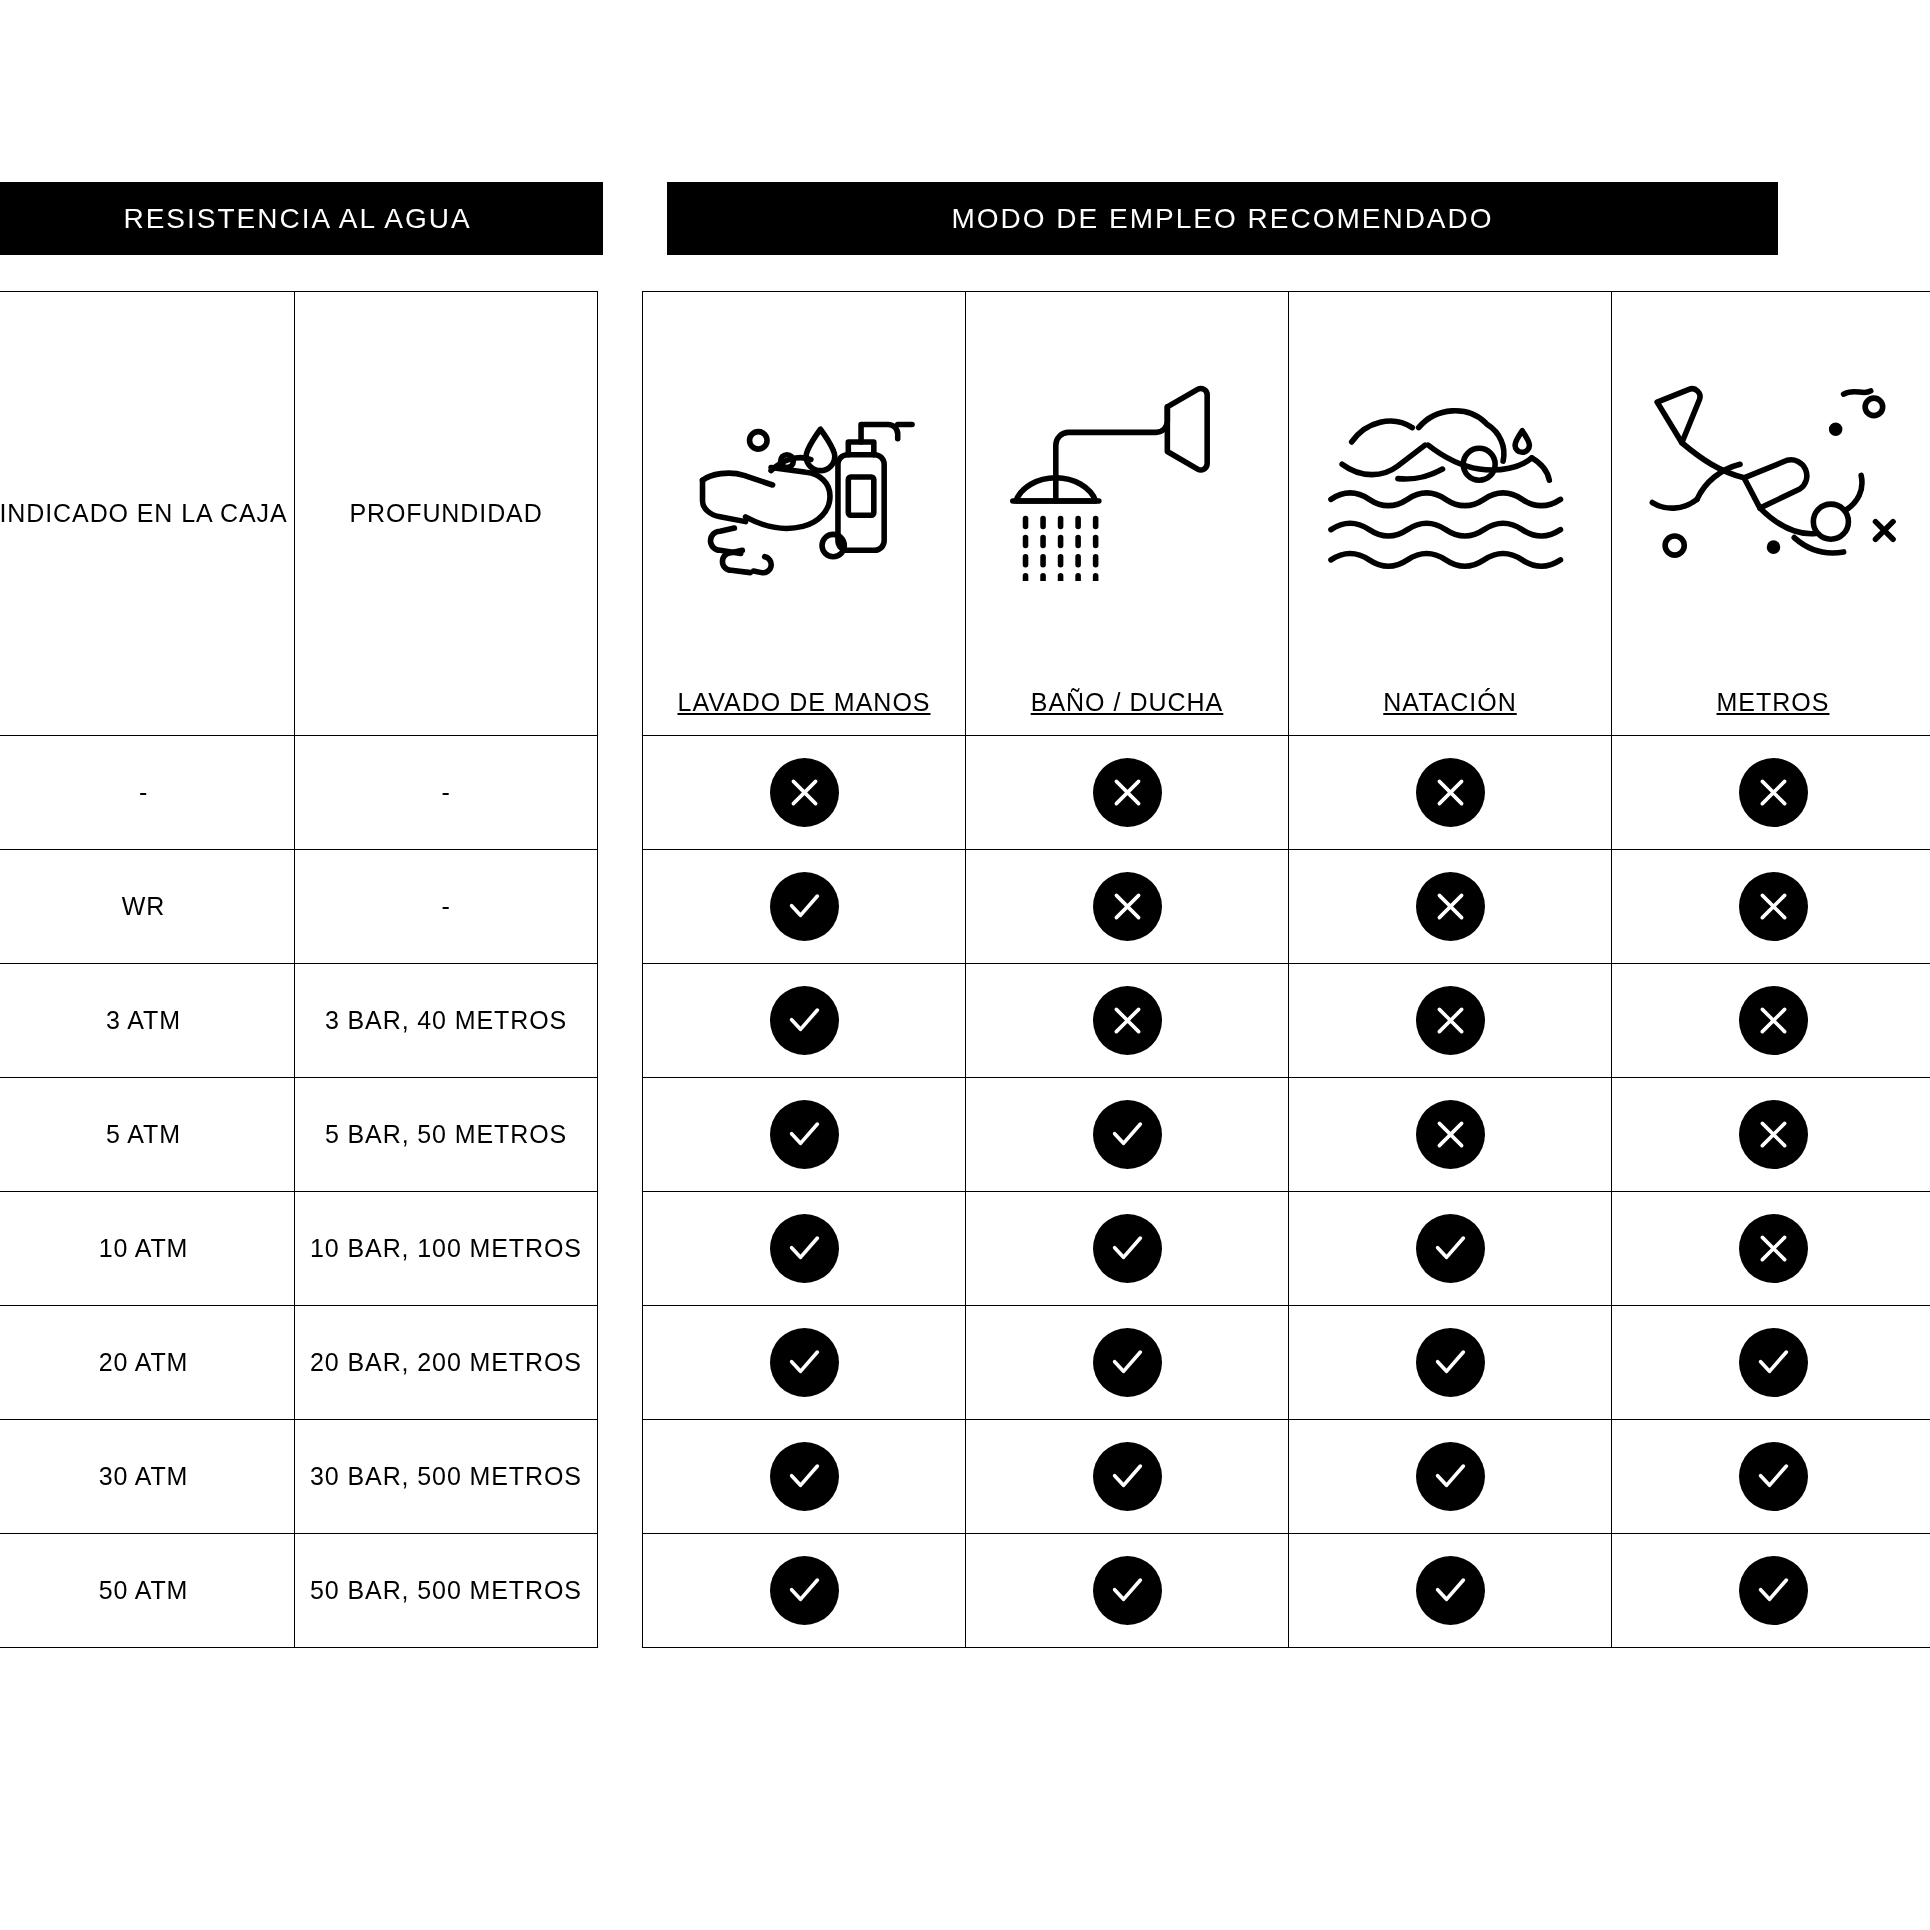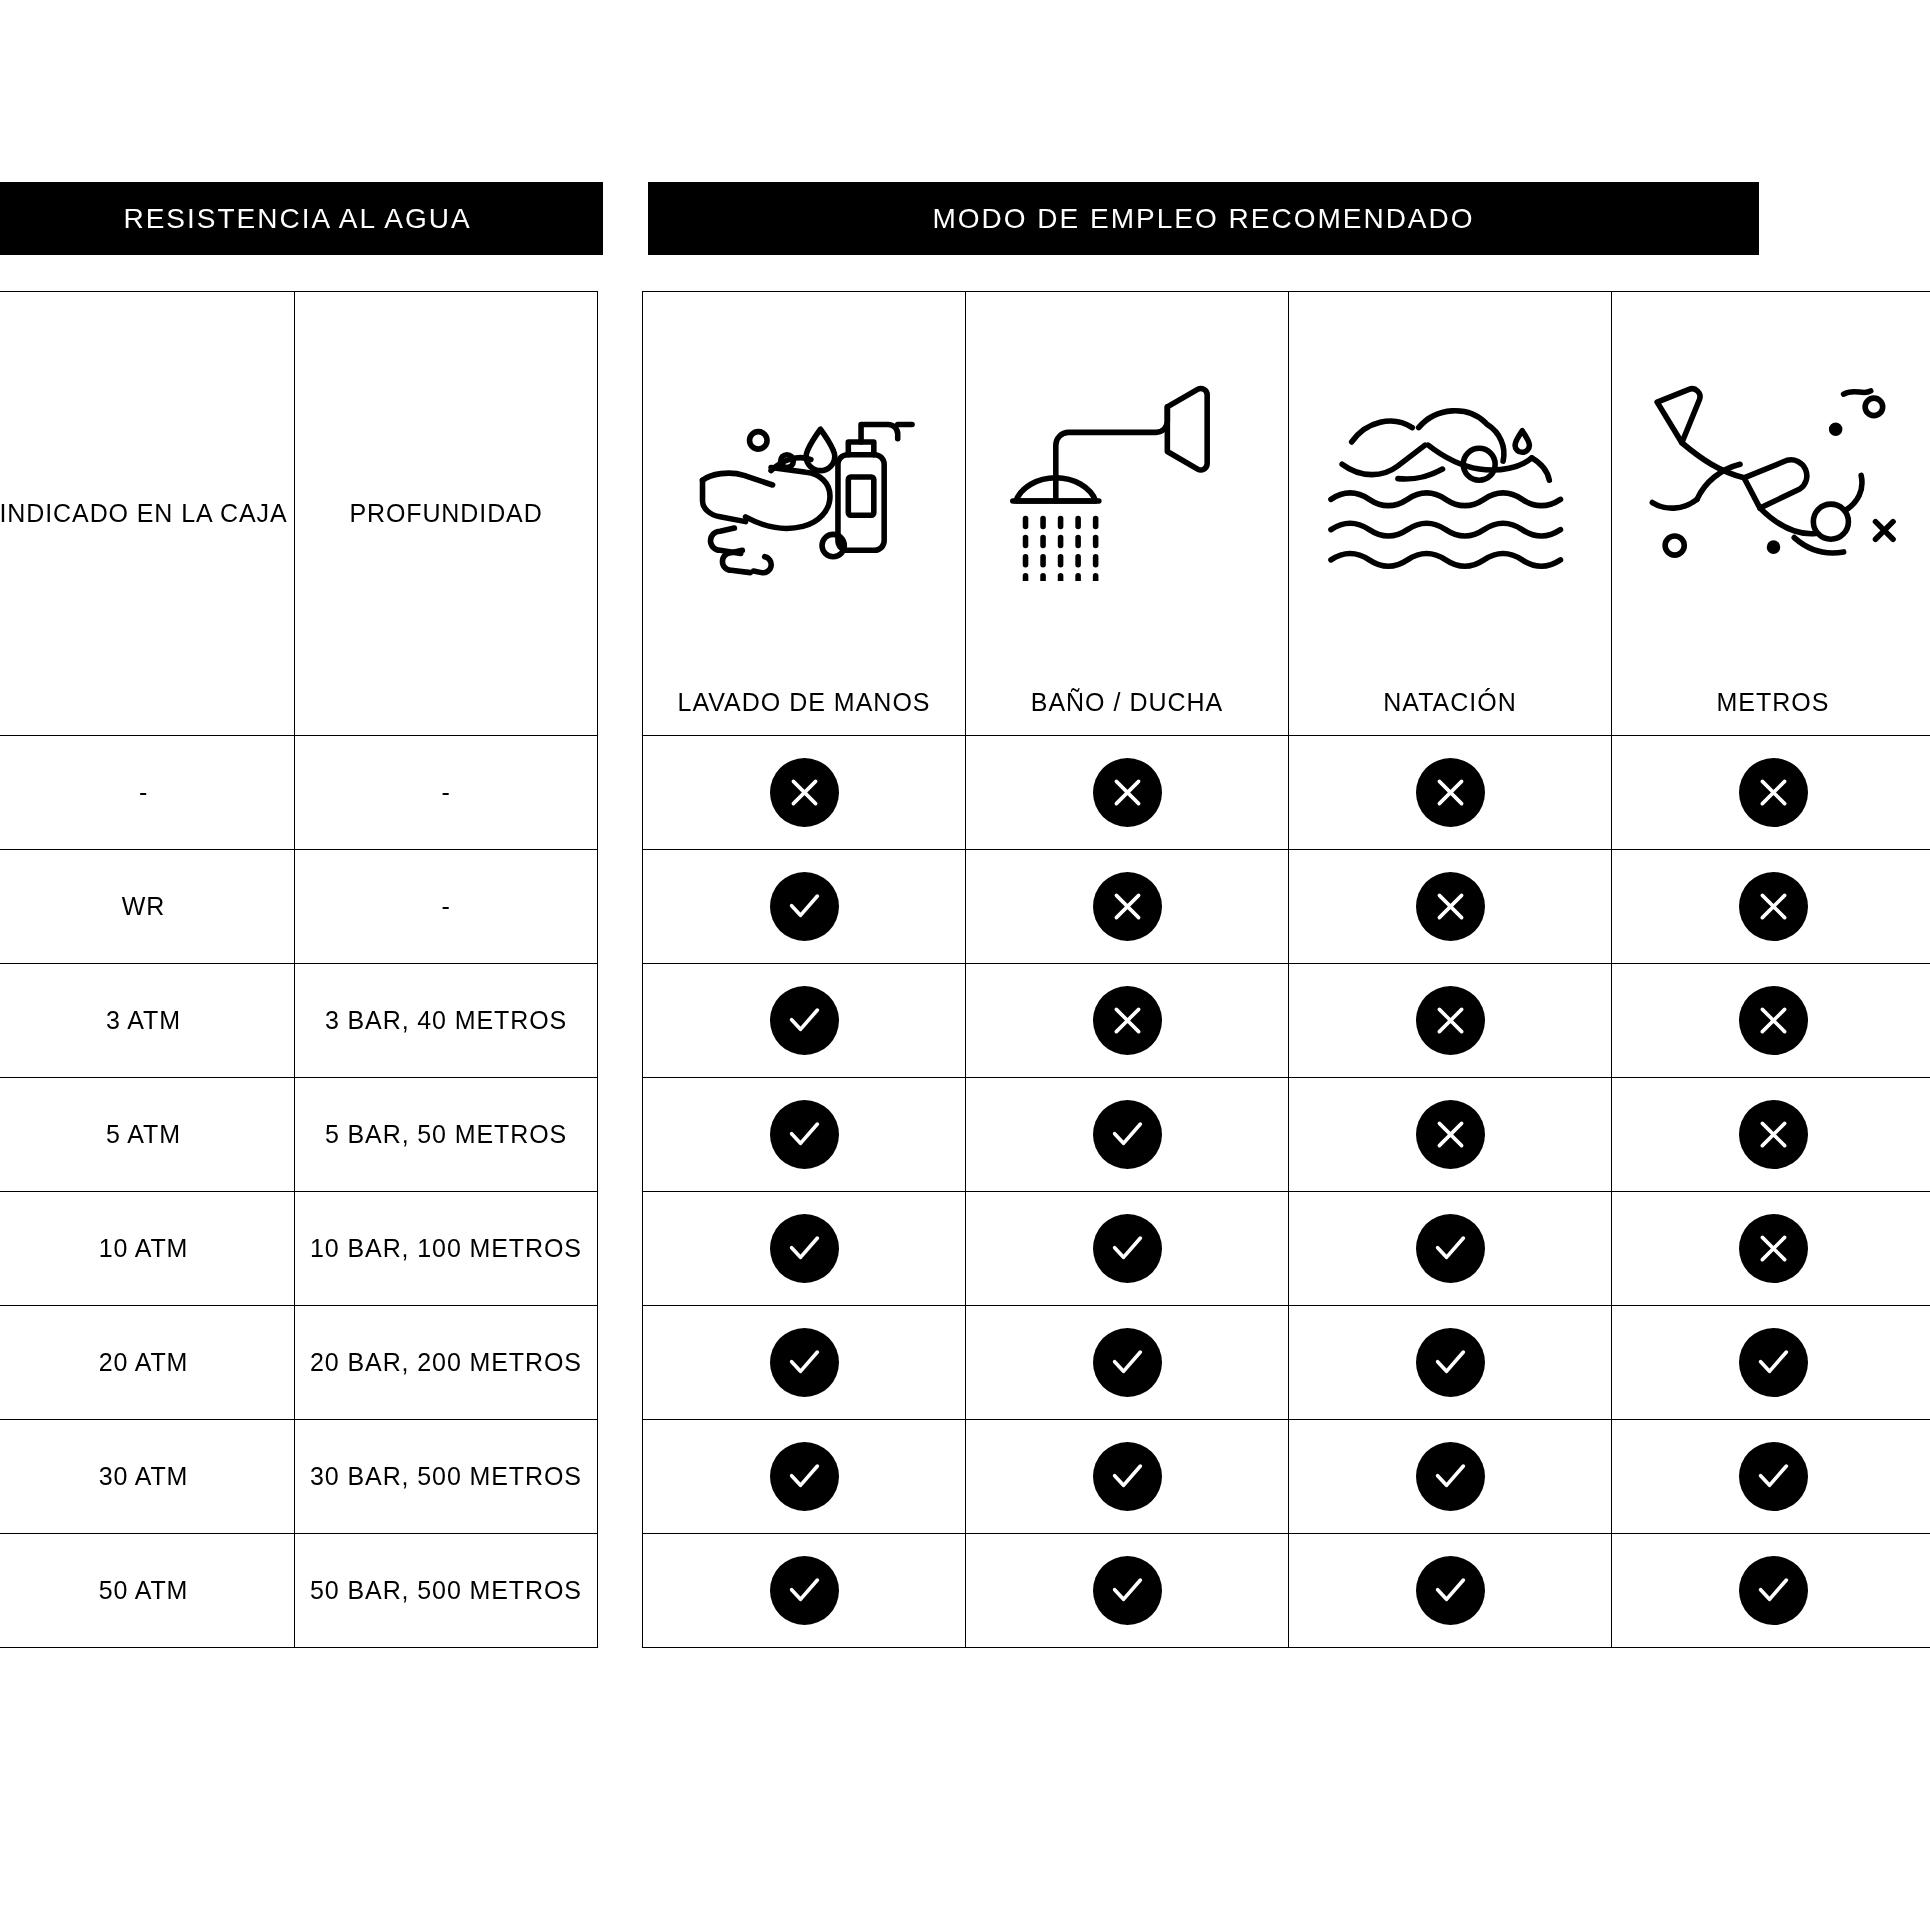--- a/index.html
+++ b/index.html
@@ -35,21 +35,21 @@
     letter-spacing: 2px;
     font-size: 28px;
     height: 73px;
     box-sizing: border-box;
   }
   .hdr-left {
     left: -8px;
     width: 611px;
   }
   .hdr-right {
-    left: 648px;
+    left: 667px;
     width: 1111px;
   }
 
   
   .left-table {
     position: absolute;
     top: 291px;
     left: -8px;
     width: 603px;
     border-collapse: collapse;
@@ -107,20 +107,21 @@
     flex: 1;
     display: flex;
     align-items: center;
     justify-content: center;
     width: 100%;
   }
   .icon-label {
     font-size: 25px;
     letter-spacing: 1px;
     margin-top: 19px;
+    text-decoration: underline;
   }
 
   
   .badge {
     width: 69px;
     height: 69px;
     border-radius: 50%;
     background: #000000;
     display: inline-flex;
     align-items: center;

